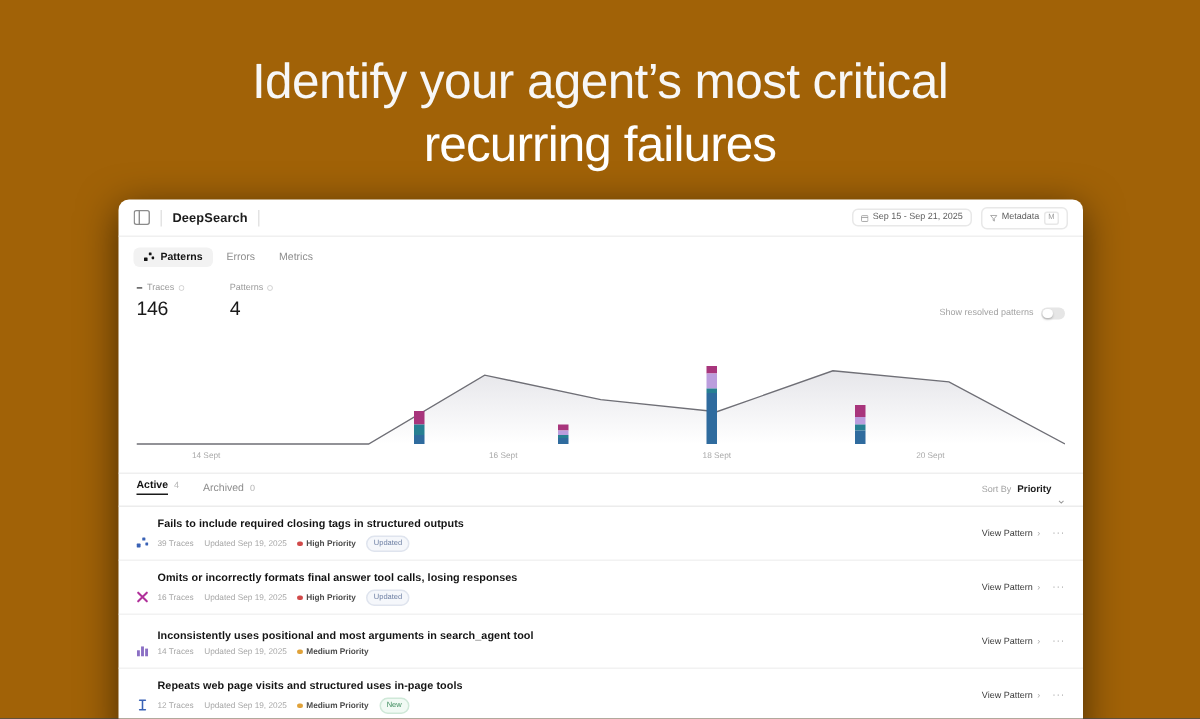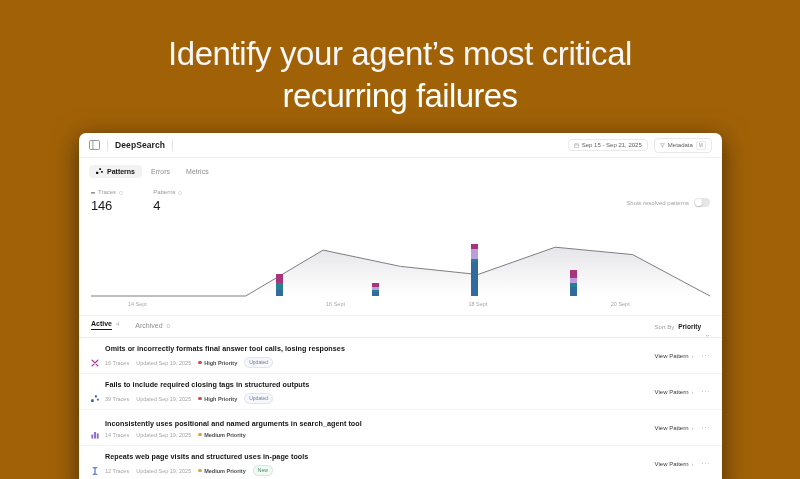--- a/index.html
+++ b/index.html
@@ -59,21 +59,21 @@
   .tabstrip { display: flex; align-items: center; gap: 2px; padding: 7px 10px 6px 10px; }
   .tab {
     display: flex; align-items: center; gap: 4px;
     font-size: 7px; color: #8d8d8d; padding: 3px 7px; border-radius: 4px;
     white-space: nowrap;
   }
   .tab.active { background: #f2f2f2; color: #141414; font-weight: 700; }
   .tab .tabicon { width: 7px; height: 7px; display: block; }
 
   
-  .statsrow { display: flex; align-items: center; padding: 5px 12px 0 12px; }
+  .statsrow { display: flex; align-items: flex-end; padding: 5px 12px 0 12px; }
   .stat { margin-right: 30px; }
   .stat-label { display: flex; align-items: center; gap: 3px; font-size: 6px; color: #9a9a9a; }
   .stat-label .dot { width: 4px; height: 4px; display: block; color: #6f6f6f; }
   .stat-value { font-size: 13px; color: #1a1a1a; font-weight: 400; margin-top: 3px; letter-spacing: -0.2px; }
   .stats-right { margin-left: auto; display: flex; align-items: center; gap: 5px; padding-top: 3px; }
   .stats-right .rl { font-size: 6px; color: #a2a2a2; }
   .toggle {
     width: 16px; height: 8.5px; border-radius: 5px;
     background: #e6e6e6; position: relative; flex: 0 0 auto;
   }
@@ -291,44 +291,20 @@
         <span class="caret">
           <svg viewBox="0 0 8 8" width="5" height="5" fill="none" stroke="currentColor" stroke-width="1.1">
               <path d="M1.6 3 L4 5.4 L6.4 3"></path>
             </svg>
         </span>
       </div>
     </div>
 
     <div class="rows" id="rows-layer">
         <div class="row">
-          <span class="rowicon" style="color: rgb(176, 48, 154);"><svg viewBox="0 0 10 10" width="8" height="8" fill="none" stroke="currentColor" stroke-width="1.7" stroke-linecap="round">
-              <path d="M1.4 1.4 L8.6 8.6 M8.6 1.4 L1.4 8.6"></path>
-            </svg></span>
-          <div class="rowmain">
-            <div class="rowtitle">Omits or incorrectly formats final answer tool calls, losing responses</div>
-            <div class="rowmeta">
-              <span class="m">16 Traces</span>
-              <span class="m">Updated Sep 19, 2025</span>
-              <span class="prio">
-                <span class="pd" style="background: rgb(209, 74, 74);"></span>
-                <span class="pt">High Priority</span>
-              </span>
-              <span class="badge">Updated</span>
-            </div>
-          </div>
-          <div class="rowright">
-            <span class="viewbtn">
-              <span>View Pattern</span>
-              <span style="color: rgb(168, 168, 168);">›</span>
-            </span>
-            <span class="dots">···</span>
-          </div>
-        </div>
-        <div class="row">
           <span class="rowicon" style="color: rgb(58, 98, 181);"><svg viewBox="0 0 10 10" width="8" height="8" fill="currentColor">
               <rect x="0" y="5.4" width="3.4" height="3.4" rx="0.6"></rect>
               <rect x="4.8" y="0.4" width="2.6" height="2.6" rx="0.5"></rect>
               <rect x="7.4" y="4.6" width="2.4" height="2.4" rx="0.5"></rect>
             </svg></span>
           <div class="rowmain">
             <div class="rowtitle">Fails to include required closing tags in structured outputs</div>
             <div class="rowmeta">
               <span class="m">39 Traces</span>
               <span class="m">Updated Sep 19, 2025</span>
@@ -341,27 +317,51 @@
           </div>
           <div class="rowright">
             <span class="viewbtn">
               <span>View Pattern</span>
               <span style="color: rgb(168, 168, 168);">›</span>
             </span>
             <span class="dots">···</span>
           </div>
         </div>
         <div class="row">
+          <span class="rowicon" style="color: rgb(176, 48, 154);"><svg viewBox="0 0 10 10" width="8" height="8" fill="none" stroke="currentColor" stroke-width="1.7" stroke-linecap="round">
+              <path d="M1.4 1.4 L8.6 8.6 M8.6 1.4 L1.4 8.6"></path>
+            </svg></span>
+          <div class="rowmain">
+            <div class="rowtitle">Omits or incorrectly formats final answer tool calls, losing responses</div>
+            <div class="rowmeta">
+              <span class="m">16 Traces</span>
+              <span class="m">Updated Sep 19, 2025</span>
+              <span class="prio">
+                <span class="pd" style="background: rgb(209, 74, 74);"></span>
+                <span class="pt">High Priority</span>
+              </span>
+              <span class="badge">Updated</span>
+            </div>
+          </div>
+          <div class="rowright">
+            <span class="viewbtn">
+              <span>View Pattern</span>
+              <span style="color: rgb(168, 168, 168);">›</span>
+            </span>
+            <span class="dots">···</span>
+          </div>
+        </div>
+        <div class="row">
           <span class="rowicon" style="color: rgb(139, 111, 196);"><svg viewBox="0 0 10 10" width="8" height="8" fill="currentColor">
               <rect x="0.4" y="4.4" width="2.4" height="5"></rect>
               <rect x="3.8" y="1.2" width="2.4" height="8.2"></rect>
               <rect x="7.2" y="3" width="2.4" height="6.4"></rect>
             </svg></span>
           <div class="rowmain">
-            <div class="rowtitle">Inconsistently uses positional and named arguments in search_agent tool</div>
+            <div class="rowtitle">Inconsistently uses positional and most arguments in search_agent tool</div>
             <div class="rowmeta">
               <span class="m">14 Traces</span>
               <span class="m">Updated Sep 19, 2025</span>
               <span class="prio">
                 <span class="pd" style="background: rgb(224, 162, 58);"></span>
                 <span class="pt">Medium Priority</span>
               </span>
             </div>
           </div>
           <div class="rowright">

